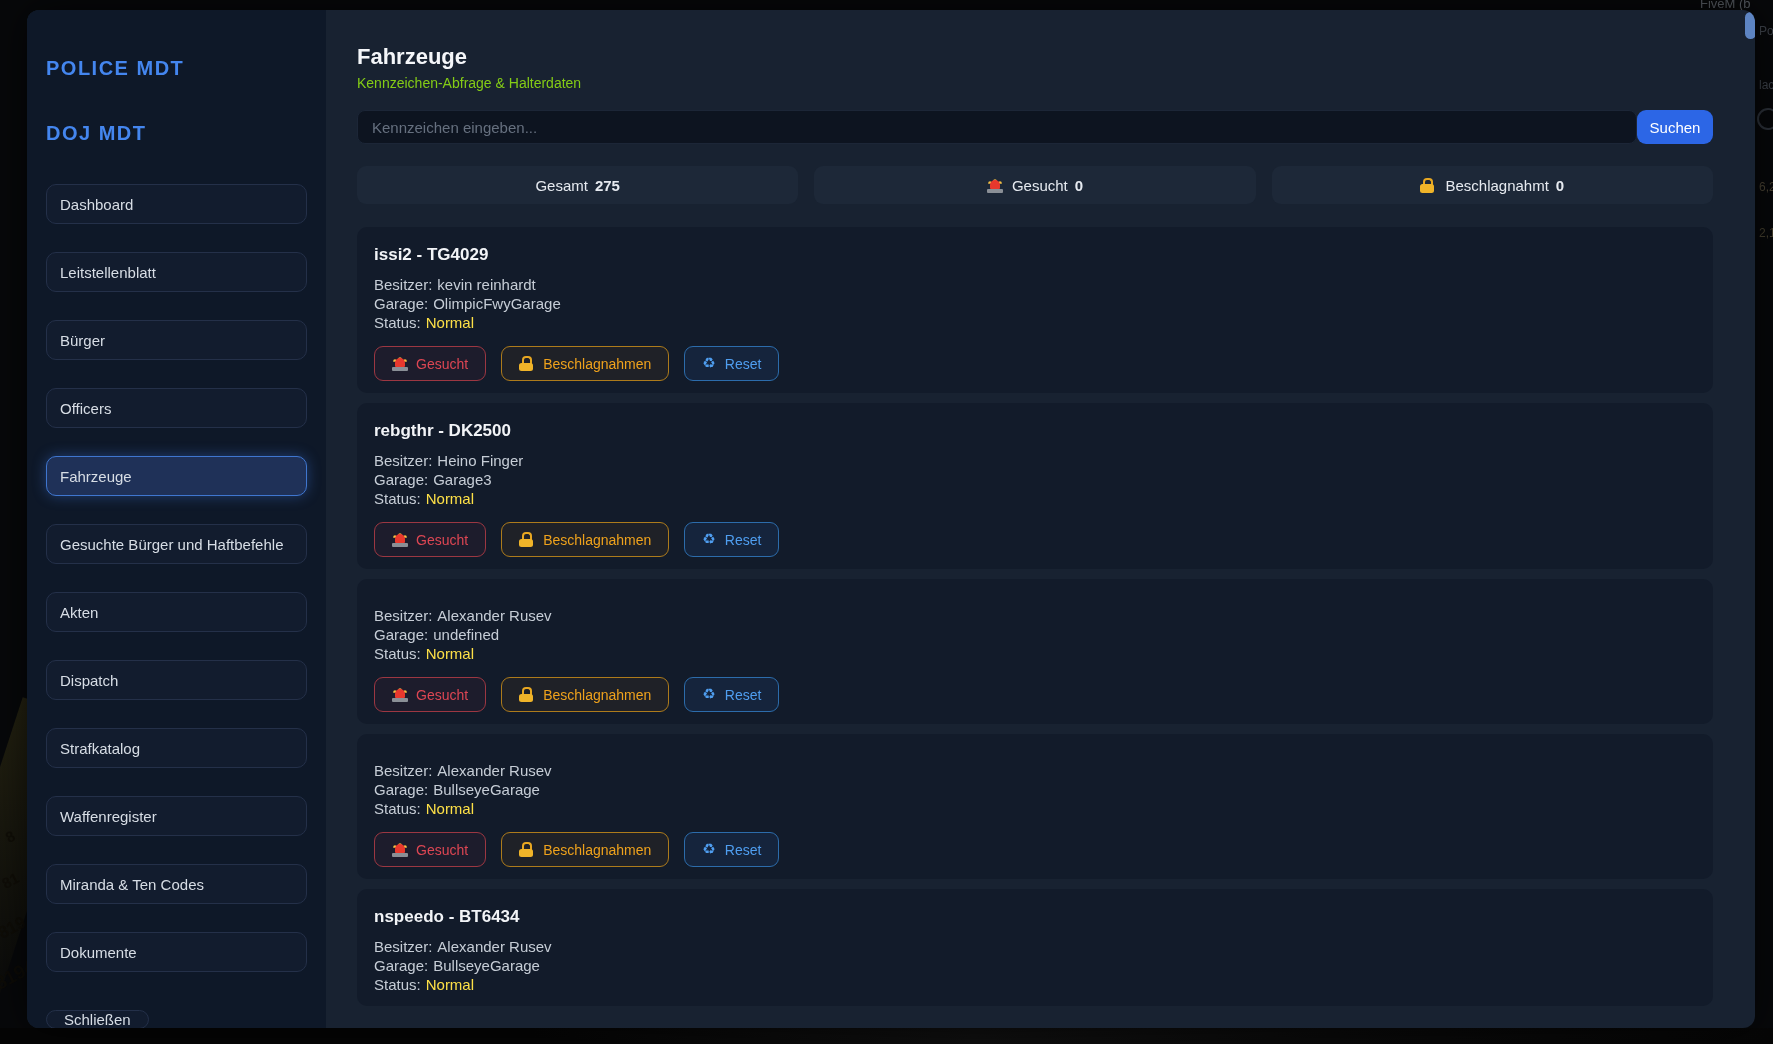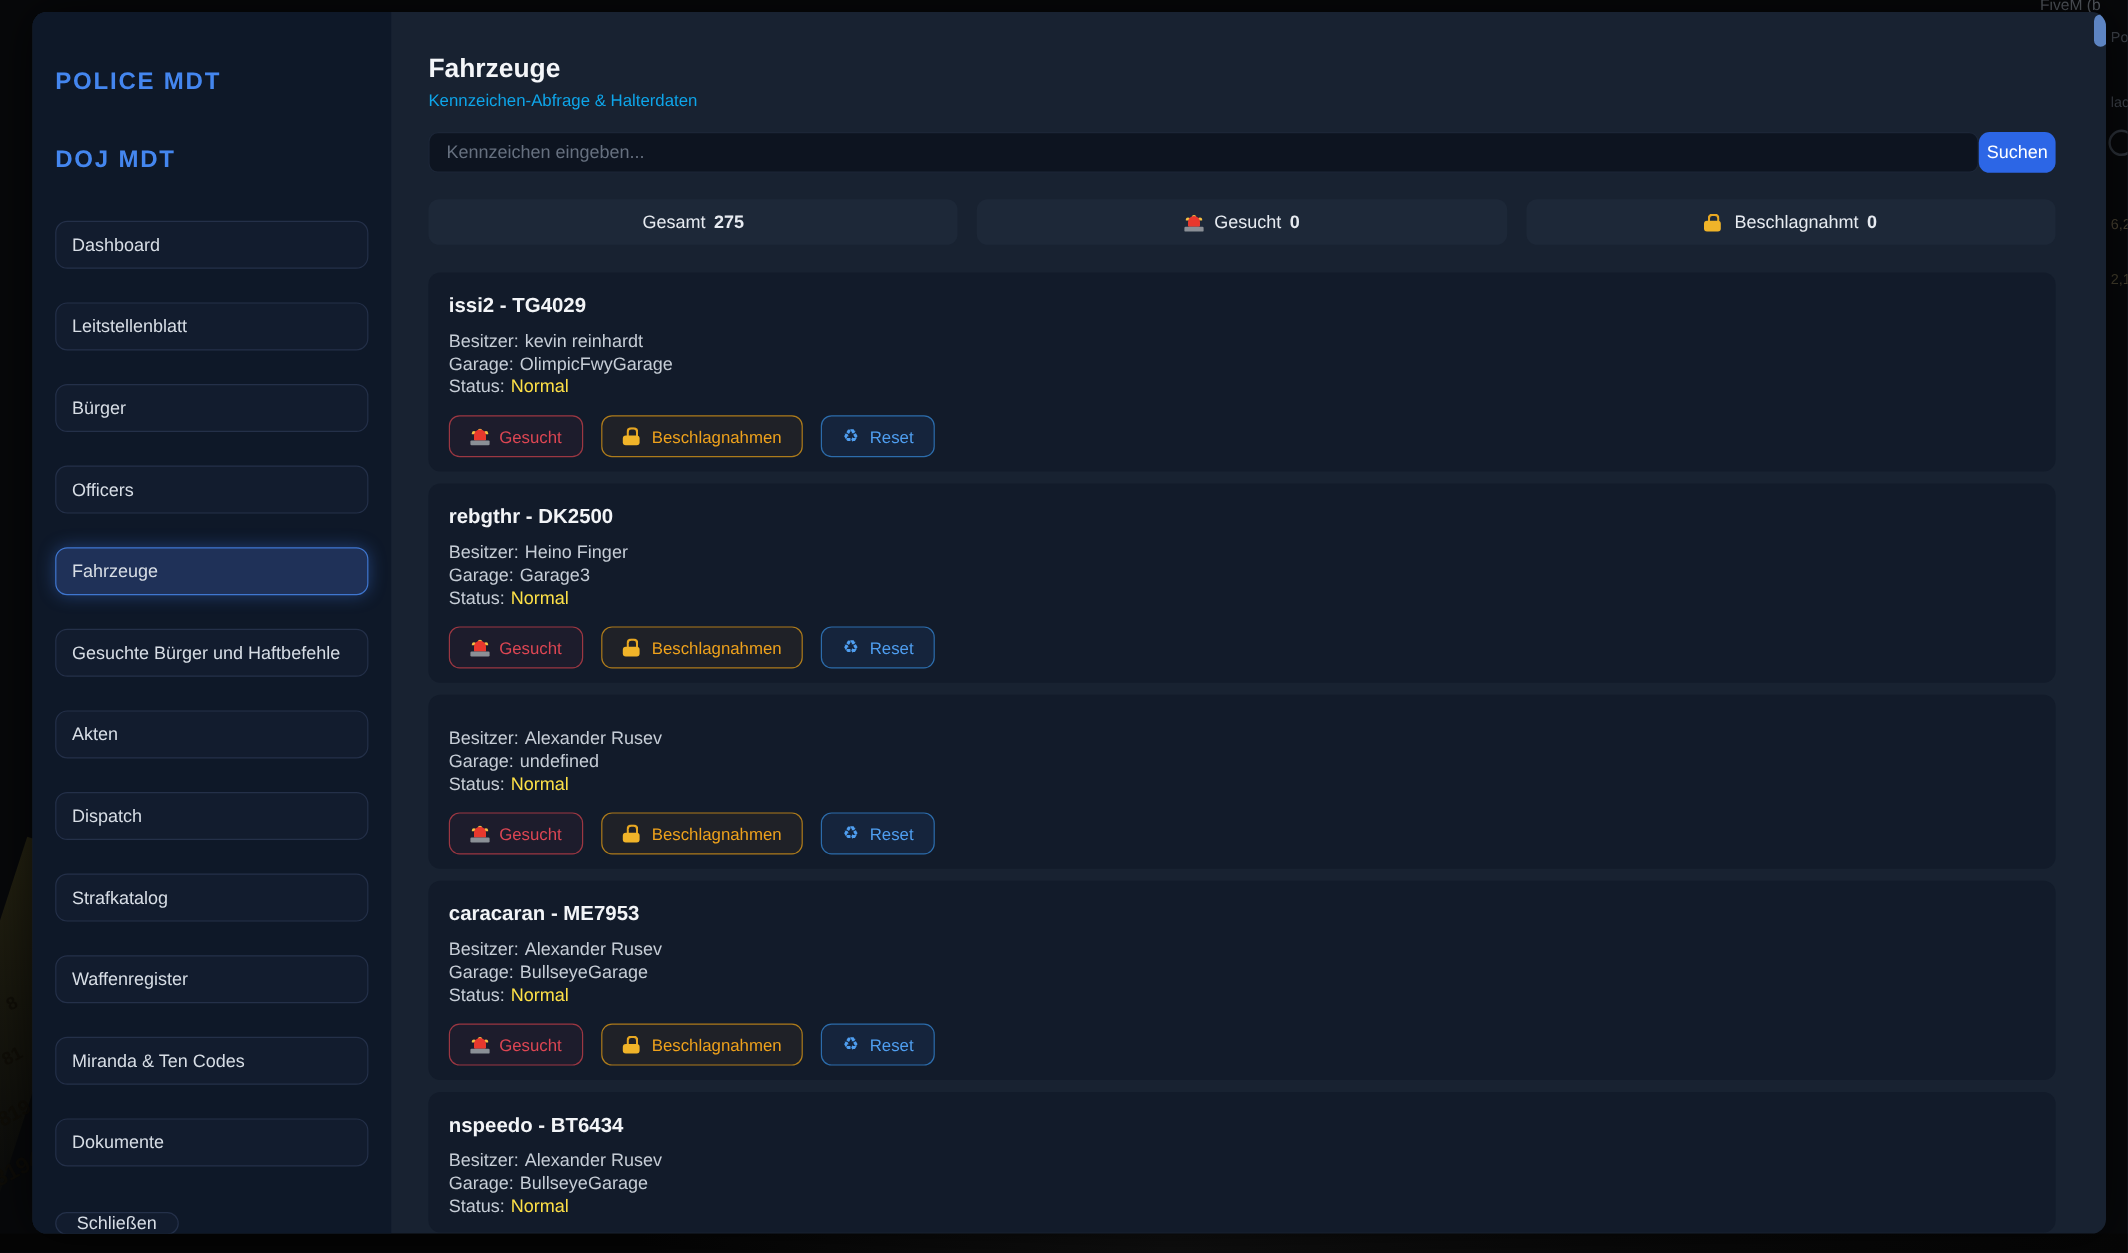--- a/index.html
+++ b/index.html
@@ -59,31 +59,31 @@
   }
   .close-btn {
     margin-top:10px; width:max-content; padding:0 17px; height:38px; border-radius:10px;
     border:1px solid #243049; background:#121c2e; display:flex; align-items:center;
     font-size:15px; color:#d7dde5; cursor:pointer;
   }
 
   
   .main { flex:1; padding:34px 42px 0 31px; position:relative; overflow:hidden; }
   .page-title { font-size:22px; font-weight:700; color:#f4f6f9; line-height:26px; }
-  .page-subtitle { margin-top:5px; font-size:14px; color:#0ea5e9; line-height:17px; }
+  .page-subtitle { margin-top:5px; font-size:14px; color:#84cc16; line-height:17px; }
 
   .search-row { margin-top:18px; display:flex; align-items:center; }
   .search-input {
     flex:1; height:34px; background:#0d1420; border:1px solid #1c2637; border-radius:8px;
     padding:0 14px; font-size:15px; color:#cfd6de; outline:none;
     font-family:"Liberation Sans", sans-serif;
   }
   .search-input::placeholder { color:#66707f; }
   .search-btn {
-    width:64px; height:34px; border:none; border-radius:9px;
+    width:76px; height:34px; border:none; border-radius:9px;
     background:#2c66e6; color:#fff; font-size:15px; cursor:pointer;
     font-family:"Liberation Sans", sans-serif;
   }
 
   .stats-row { margin-top:22px; display:flex; gap:16px; }
   .stat-box {
     flex:1; height:38px; background:#1d2838; border-radius:9px;
     display:flex; align-items:center; justify-content:center; font-size:15px; color:#e6eaf0;
   }
   .stat-box b { margin-left:7px; }
@@ -309,21 +309,20 @@
               <span>Beschlagnahmen</span>
             </button>
             <button class="act-btn btn-reset">
               <span class="recycle-glyph">♻</span>
               <span>Reset</span>
             </button>
           </div>
         </div>
 
         <div class="vehicle-card">
-          <div class="v-title"><span>caracaran</span><span> - </span><span>ME7953</span></div>
           <div class="v-meta">
             <div class="line"><span>Besitzer:</span><span class="val">Alexander Rusev</span></div>
             <div class="line"><span>Garage:</span><span class="val">BullseyeGarage</span></div>
             <div class="line"><span>Status:</span><span class="dim">Normal</span></div>
           </div>
           <div class="v-actions">
             <button class="act-btn btn-wanted">
               <span class="stat-icon i-siren"></span>
               <span>Gesucht</span>
             </button>

